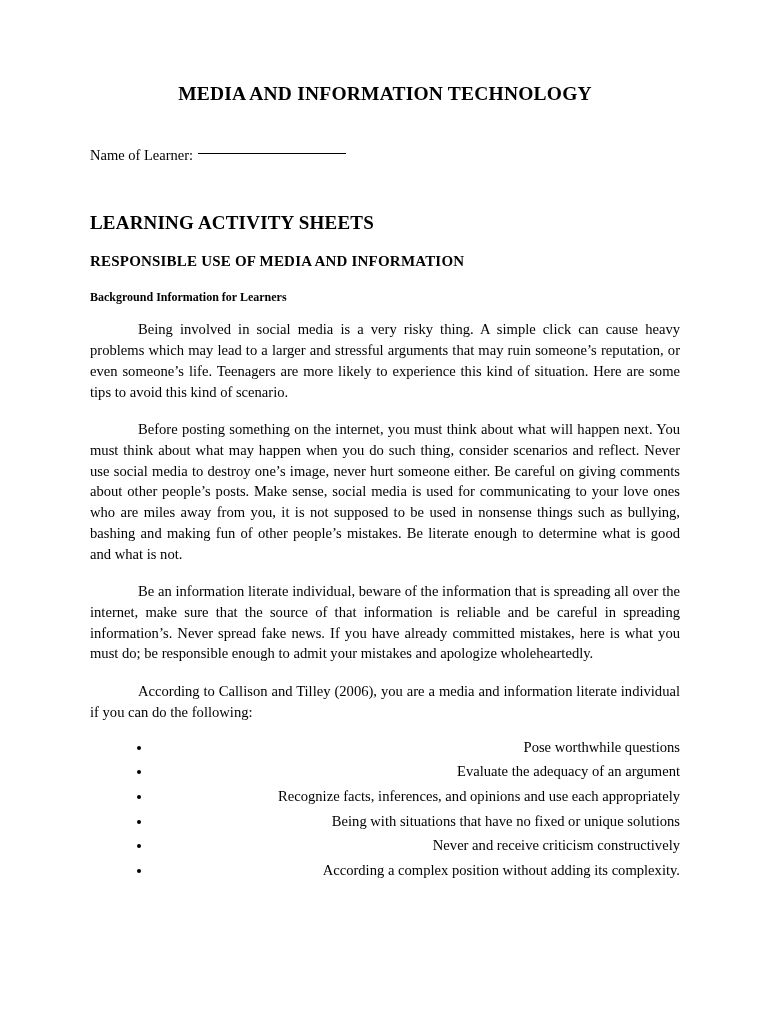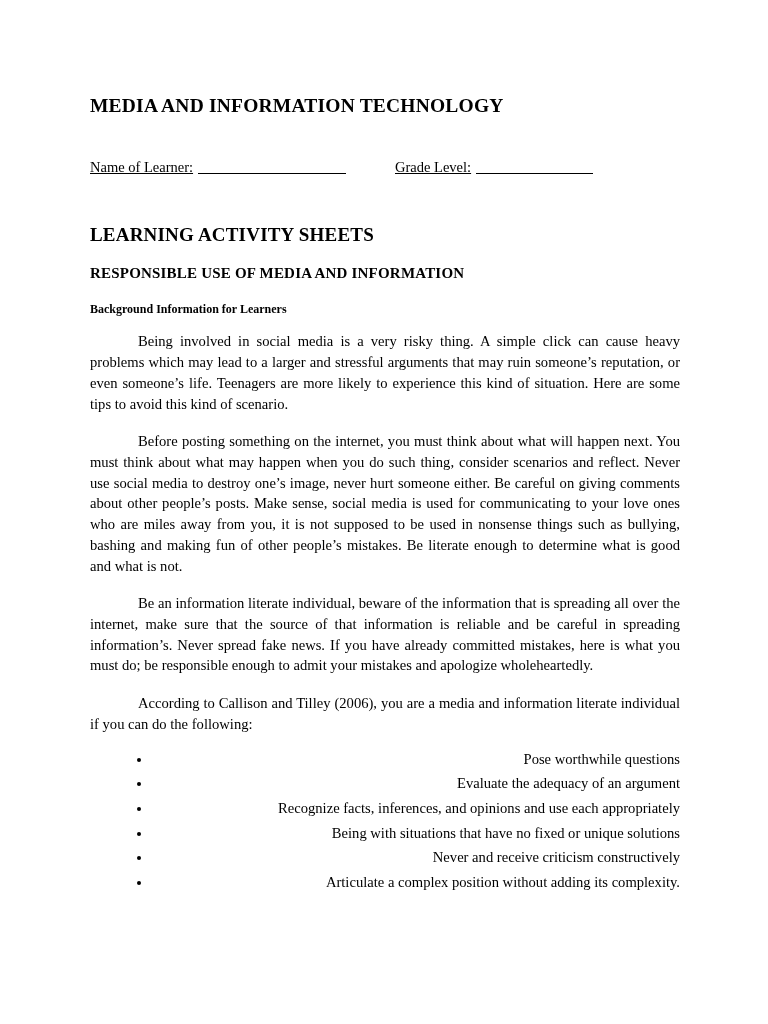--- a/index.html
+++ b/index.html
@@ -17,38 +17,38 @@
   .page {
     width: 768px;
     height: 1024px;
     box-sizing: border-box;
     padding: 78px 88px 0 90px;
     position: relative;
   }
   h1.doc-title {
     font-size: 19.5px;
     font-weight: bold;
-    margin: 16px 0 0 0;
+    text-align: center;
+    margin: 4px 0 0 0;
     letter-spacing: 0.2px;
     line-height: 1.2;
   }
   .form-block {
     margin-top: 42px;
     font-size: 14.5px;
   }
   .form-row {
     display: flex;
     align-items: baseline;
     margin-bottom: 14px;
   }
   .form-field {
     display: flex;
-    align-items: flex-end;
+    align-items: center;
     white-space: nowrap;
-    text-decoration: underline;
   }
   .form-field.first {
     width: 305px;
   }
   .fill-line {
     display: inline-block;
     border-bottom: 1px solid #000;
     height: 0;
     position: relative;
     top: -2px;
@@ -108,24 +108,20 @@
 <div class="page">
 
   <h1 class="doc-title">MEDIA AND INFORMATION TECHNOLOGY</h1>
 
   <div class="form-block">
     <div class="form-row">
       <span class="form-field first">
         <span>Name of Learner:</span>
         <span class="fill-line fl-1"></span>
       </span>
-      <span class="form-field">
-        <span>Grade Level:</span>
-        <span class="fill-line fl-2"></span>
-      </span>
     </div>
   </div>
 
   <div class="center-head">
     <div class="line1">LEARNING ACTIVITY SHEETS</div>
     <div class="line2">RESPONSIBLE USE OF MEDIA AND INFORMATION</div>
   </div>
 
   <div class="section-label">Background Information for Learners</div>
 
@@ -133,16 +129,16 @@
   <p class="body-par tight">Before posting something on the internet, you must think about what will happen next. You must think about what may happen when you do such thing, consider scenarios and reflect. Never use social media to destroy one’s image, never hurt someone either. Be careful on giving comments about other people’s posts. Make sense, social media is used for communicating to your love ones who are miles away from you, it is not supposed to be used in nonsense things such as bullying, bashing and making fun of other people’s mistakes. Be literate enough to determine what is good and what is not.</p>
   <p class="body-par tight">Be an information literate individual, beware of the information that is spreading all over the internet, make sure that the source of that information is reliable and be careful in spreading information’s. Never spread fake news. If you have already committed mistakes, here is what you must do; be responsible enough to admit your mistakes and apologize wholeheartedly.</p>
   <p class="body-par tight">According to Callison and Tilley (2006), you are a media and information literate individual if you can do the following:</p>
 
   <ul class="bullets">
     <li>Pose worthwhile questions</li>
     <li>Evaluate the adequacy of an argument</li>
     <li>Recognize facts, inferences, and opinions and use each appropriately</li>
     <li>Being with situations that have no fixed or unique solutions</li>
     <li>Never and receive criticism constructively</li>
-    <li>Articulate a complex position without adding its complexity.</li>
+    <li>According a complex position without adding its complexity.</li>
   </ul>
 
 </div>
 
 </body></html>

